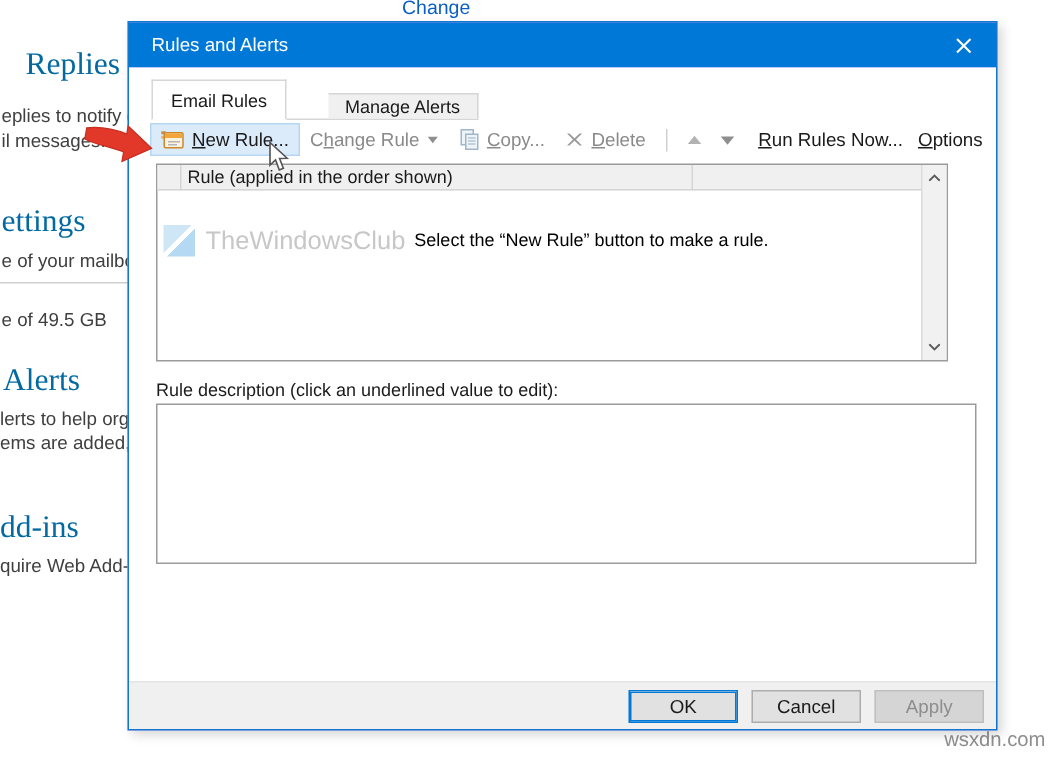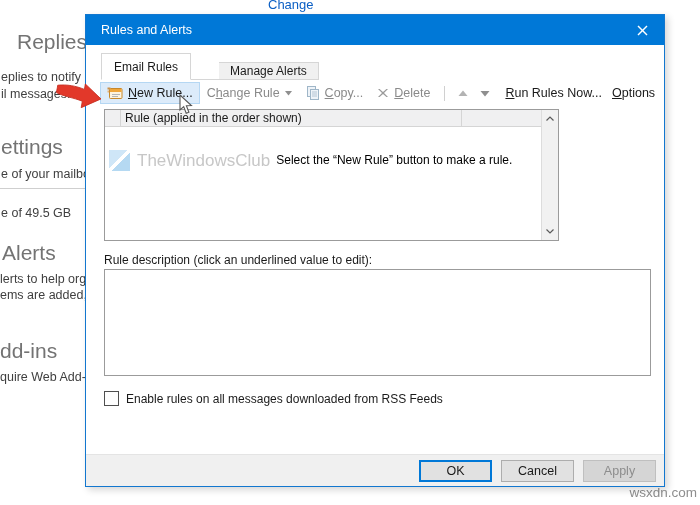--- a/index.html
+++ b/index.html
@@ -3,21 +3,21 @@
 <meta charset="utf-8">
 <style>
   html,body{margin:0;padding:0;}
   body{
     width:700px;height:505px;position:relative;overflow:hidden;
     background:#ffffff;font-family:"Liberation Sans",sans-serif;
     -webkit-font-smoothing:antialiased;
   }
   
   .bg-left{position:absolute;left:0;top:0;width:100px;height:505px;z-index:1;}
-  .bg-heading{position:absolute;font-size:21px;color:#737373;white-space:nowrap;}
+  .bg-heading{position:absolute;font-size:21px;color:#0369a1;white-space:nowrap;font-family:Liberation Serif, serif;}
   .bg-line{position:absolute;font-size:12.5px;color:#3f3f3f;white-space:nowrap;}
   .bg-divider{position:absolute;left:0;top:188px;width:86px;height:1px;background:#cfcfcf;}
   .change-link{position:absolute;left:268px;top:-3px;font-size:13px;color:#0b5fc4;z-index:1;white-space:nowrap;}
   .site-mark{position:absolute;right:3px;top:485px;font-size:13.5px;color:#8e8e8e;z-index:1;}
 
   
   .dialog{position:absolute;left:85px;top:14px;width:580px;height:473px;z-index:2;
     background:#f0abfc;border:1px solid #1277cf;box-sizing:border-box;
     box-shadow:3px 3px 7px rgba(0,0,0,.16);display:flex;flex-direction:column;}
   .titlebar{height:30px;flex:none;background:#0078d7;color:#fff;display:flex;align-items:center;
@@ -37,21 +37,21 @@
   .toolbar{position:absolute;left:14px;top:36px;height:24px;display:flex;align-items:center;white-space:nowrap;justify-content:flex-end;}
   .tool-btn{display:flex;align-items:center;gap:5px;padding:3px 6px;border:1px solid transparent;}
   .tool-btn.highlight{background:#dcebfa;border:1px solid #b5d7f3;}
   .accel{text-decoration:underline;}
   .dim{color:#8a8a8a;}
   .tb-sep{width:1px;height:15px;background:#d0d0d0;margin:0 7px;}
   .move-arrow{margin:0 6px;display:flex;align-items:center;}
   .run-opt{padding:3px 5px;}
 
   
-  .rules-table{position:absolute;left:18px;top:64px;width:455px;height:132px;box-sizing:border-box;
+  .rules-table{position:absolute;left:18px;top:64px;width:528px;height:132px;box-sizing:border-box;
     border:1px solid #9b9b9b;background:#fff;}
   .rt-header{display:flex;height:17px;line-height:17px;background:#f0f0f1;border-bottom:1px solid #d5d5d5;
     font-size:12px;width:calc(100% - 17px);box-sizing:border-box;}
   .rt-col0{width:15px;border-right:1px solid #d5d5d5;flex:none;}
   .rt-col1{width:336px;padding-left:4px;border-right:1px solid #d5d5d5;flex:none;white-space:nowrap;overflow:hidden;}
   .rt-col2{flex:1;padding-left:4px;white-space:nowrap;}
   .rt-body{display:flex;align-items:flex-start;padding:23px 0 0 4px;}
   .wm-logo{width:21px;height:21px;flex:none;
     background:linear-gradient(135deg,#cfe6f7 0%,#cfe6f7 45%,#ffffff 45%,#ffffff 55%,#b5d9f2 55%,#b5d9f2 100%);}
   .wm-text{font-size:17px;color:#c7c7c7;margin:1px 6px 0 7px;white-space:nowrap;}
@@ -201,24 +201,20 @@
           <svg width="8" height="5" viewBox="0 0 8 5">
             <polyline points="0.5,0.5 4,4 7.5,0.5" fill="none" stroke="#5a5a5a" stroke-width="1.2"></polyline>
           </svg>
         </span>
       </div>
     </div>
 
     <div class="desc-label">Rule description (click an underlined value to edit):</div>
     <div class="desc-box"></div>
 
-    <div class="rss-row">
-      <div class="checkbox"></div>
-      <div class="rss-label">Enable rules on all messages downloaded from RSS Feeds</div>
-    </div>
 
     <div class="footer">
       <div class="btn default">OK</div>
       <div class="btn">Cancel</div>
       <div class="btn disabled">Apply</div>
     </div>
 
   </div>
 </div>
 

